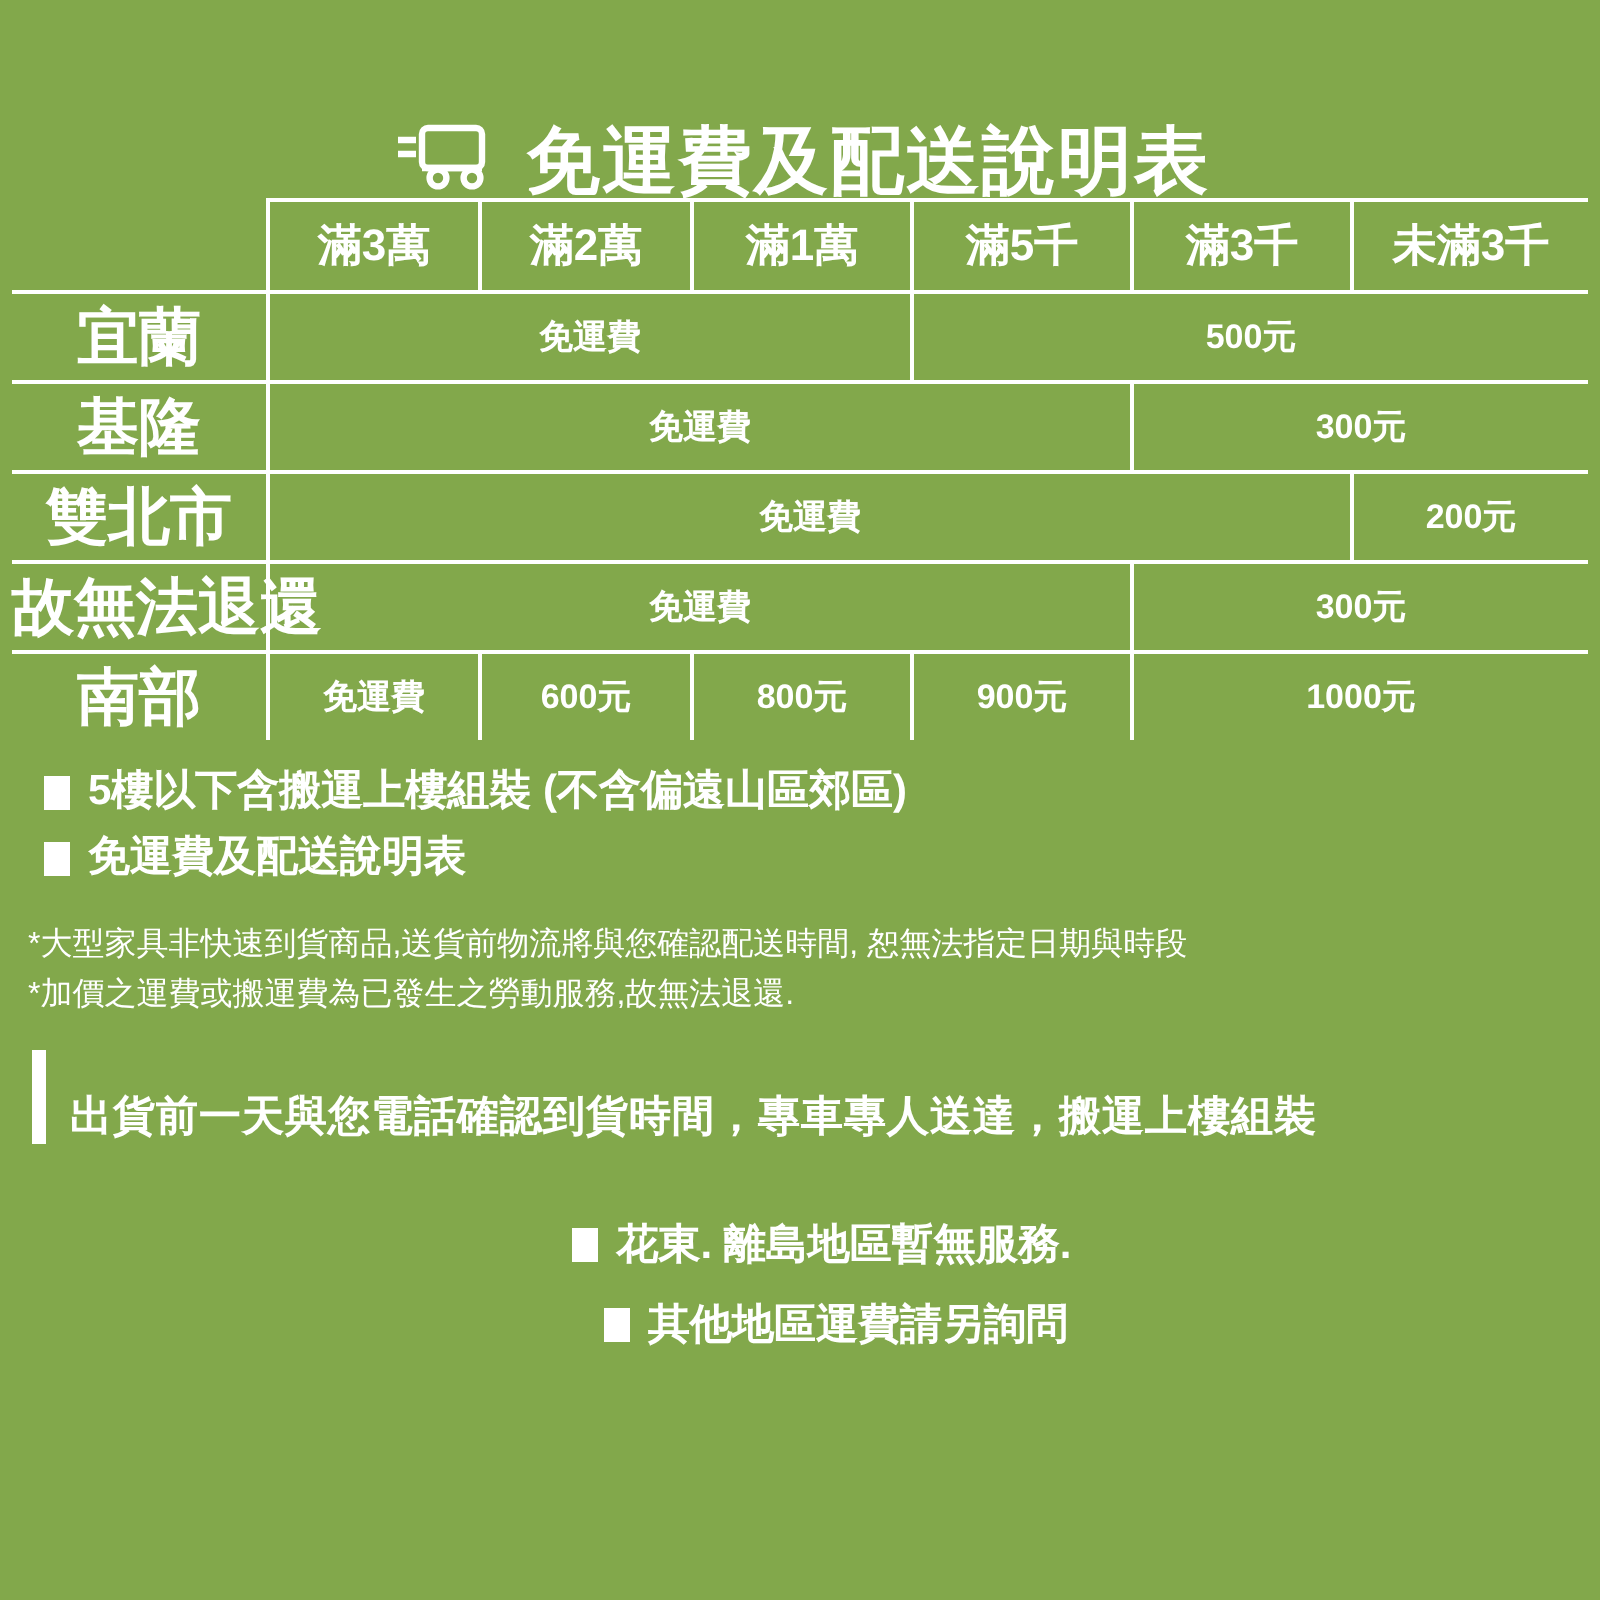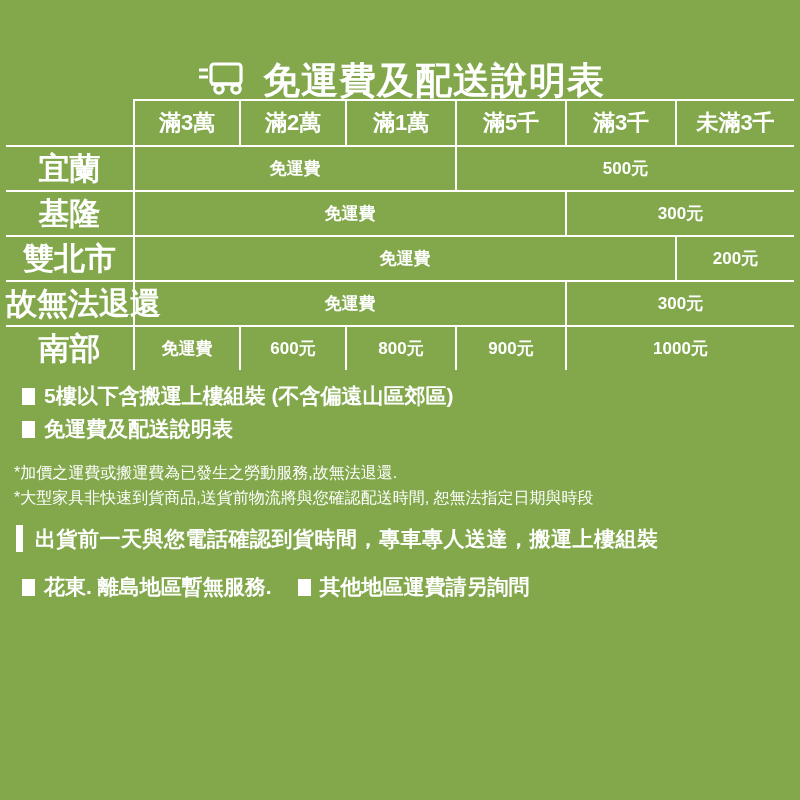--- a/index.html
+++ b/index.html
@@ -139,36 +139,38 @@
   }
   .bar {
     width: 7px;
     background: #ffffff;
     flex: none;
   }
   .emphasis-lines {
     display: flex;
     justify-content: center;
     gap: 4px;
+    margin-top: 20px;
   }
   .emph-text {
     font-size: 21px;
     font-weight: bold;
     color: #ffffff;
     line-height: 1.3;
     letter-spacing: 0.5px;
   }
 
   
   .footer {
-    margin-top: 21px;
+    margin-top: 36px;
     padding-left: 22px;
     display: flex;
     align-items: center;
     gap: 12px;
+    flex-direction: column;
   }
   .footer-item {
     display: flex;
     align-items: center;
     gap: 9px;
   }
   .footer-item.second {
     margin-left: 14px;
   }
   .footer-text {
@@ -255,22 +257,22 @@
       <span class="sq"></span>
       <span class="note-text">5樓以下含搬運上樓組裝 (不含偏遠山區郊區)</span>
     </div>
     <div class="note-line">
       <span class="sq"></span>
       <span class="note-text">免運費及配送說明表</span>
     </div>
   </div>
 
   <div class="fineprint">
+    <div class="fine-line">*大型家具非快速到貨商品,送貨前物流將與您確認配送時間, 恕無法指定日期與時段</div>
     <div class="fine-line">*加價之運費或搬運費為已發生之勞動服務,故無法退還.</div>
-    <div class="fine-line">*大型家具非快速到貨商品,送貨前物流將與您確認配送時間, 恕無法指定日期與時段</div>
   </div>
 
   <div class="emphasis">
     <div class="bar"></div>
     <div class="emphasis-lines">
       <div class="emph-text">出貨前一天與您電話確認到貨時間，專車專人送達，搬運上樓組裝</div>
     </div>
   </div>
 
   <div class="footer">

